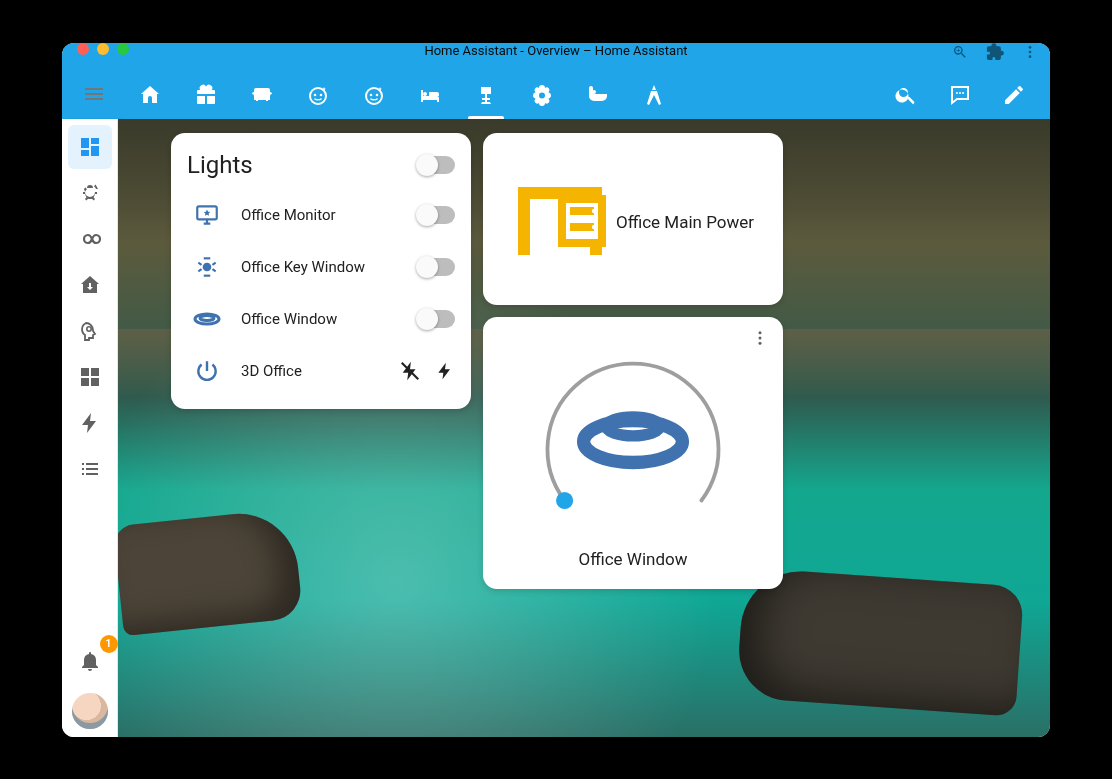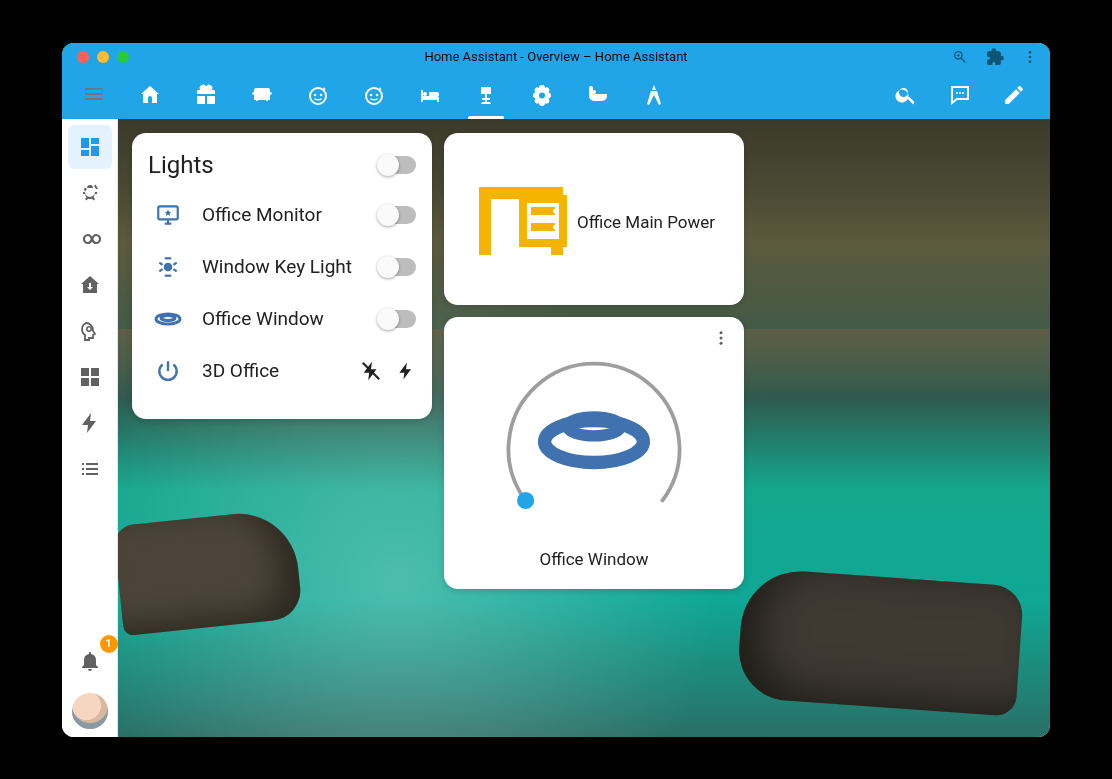--- a/index.html
+++ b/index.html
@@ -20,21 +20,21 @@
   border-radius: 12px;
   overflow: hidden;
   box-shadow: 0 20px 60px rgba(0,0,0,0.5);
   display: flex;
   flex-direction: column;
 }
 .titlebar {
   height: 28px;
   background: #1fa5e8;
   display: flex;
-  align-items: center;
+  align-items: flex-start;
   padding: 0 15px;
   position: relative;
 }
 .traffic { display: flex; gap: 8px; }
 .traffic span { width: 12px; height: 12px; border-radius: 50%; display: block; }
 .tl-red { background: #ff5f57; }
 .tl-yellow { background: #febc2e; }
 .tl-green { background: #28c840; }
 .title-text { position: absolute; left: 50%; transform: translateX(-50%); font-size: 13px; color: #0a0a0a; }
 .titlebar-right { position: absolute; right: 12px; display: flex; gap: 18px; align-items: center; }
@@ -97,26 +97,26 @@
 .bg .rock2 { position:absolute; right:30px; bottom:30px; width:280px; height:130px; background:#3e3a32; border-radius:60px 30px 20px 50px; transform: rotate(4deg); box-shadow: inset 20px -10px 40px rgba(0,0,0,0.5); }
 .bg .shore { position:absolute; left:0; right:0; top:210px; height:70px; background: linear-gradient(180deg, rgba(120,100,70,0.5), transparent); }
 
 .cards {
   position: relative; z-index: 2; padding: 14px; display:flex; gap:12px; align-items:flex-start;
 }
 .col { display:flex; flex-direction:column; gap:12px; }
 .card {
   background:#fff; border-radius:14px; box-shadow: 0 2px 6px rgba(0,0,0,0.15);
 }
-.lights-card { width: 300px; padding: 18px 16px 22px; }
+.lights-card { width: 300px; padding: 18px 16px 12px; margin-left: 39px; }
 .lights-header { display:flex; align-items:center; justify-content:space-between; margin-bottom: 10px; }
 .lights-title { font-size: 24px; font-weight: 400; color:#212121; }
 .entity-row { display:flex; align-items:center; gap:14px; height:52px; }
 .entity-icon { width:40px; display:flex; align-items:center; justify-content:center; color:#3f72af; }
-.entity-label { flex:1; font-size:19px; color:#212121; }
+.entity-label { flex:1; font-size:15px; color:#212121; }
 .row-actions { display:flex; align-items:center; gap:14px; }
 
 .toggle { width:38px; height:18px; background:#bdbdbd; border-radius:10px; position:relative; cursor:pointer; }
 .toggle::after { content:""; position:absolute; left:-1px; top:-2px; width:22px; height:22px; background:#fafafa; border-radius:50%; box-shadow:0 1px 3px rgba(0,0,0,0.35); }
 
 .tile { width:300px; height:172px; display:flex; flex-direction:row; align-items:center; justify-content:center; gap:8px; cursor:pointer; }
 .tile-label { font-size:17px; color:#212121; margin-top:6px; }
 
 .dial-card { width:300px; height:272px; position:relative; padding:16px; display:flex; flex-direction:column; align-items:center; }
 .dial-menu { position:absolute; top:12px; right:14px; cursor:pointer; }
@@ -325,21 +325,21 @@
 
           <div class="entity-row">
             <div class="entity-icon">
                 <svg width="26" height="26" viewBox="0 0 24 24">
                   <circle cx="12" cy="12" r="4" fill="#3f72af"></circle>
                   <path d="M4 8l3 2M4 16l3-2M20 8l-3 2M20 16l-3-2" stroke="#3f72af" stroke-width="2"></path>
                   <rect x="9" y="19" width="6" height="2" fill="#3f72af"></rect>
                   <rect x="9" y="3" width="6" height="2" fill="#3f72af"></rect>
                 </svg>
               </div>
-            <div class="entity-label">Window Key Light</div>
+            <div class="entity-label">Office Key Window</div>
             <div class="toggle"></div>
           </div>
 
           <div class="entity-row">
             <div class="entity-icon">
                 <svg width="28" height="18" viewBox="0 0 28 18">
                   <ellipse cx="14" cy="9" rx="12" ry="5" fill="none" stroke="#3f72af" stroke-width="3"></ellipse>
                   <ellipse cx="14" cy="8" rx="7" ry="2.5" fill="none" stroke="#3f72af" stroke-width="3"></ellipse>
                 </svg>
               </div>

